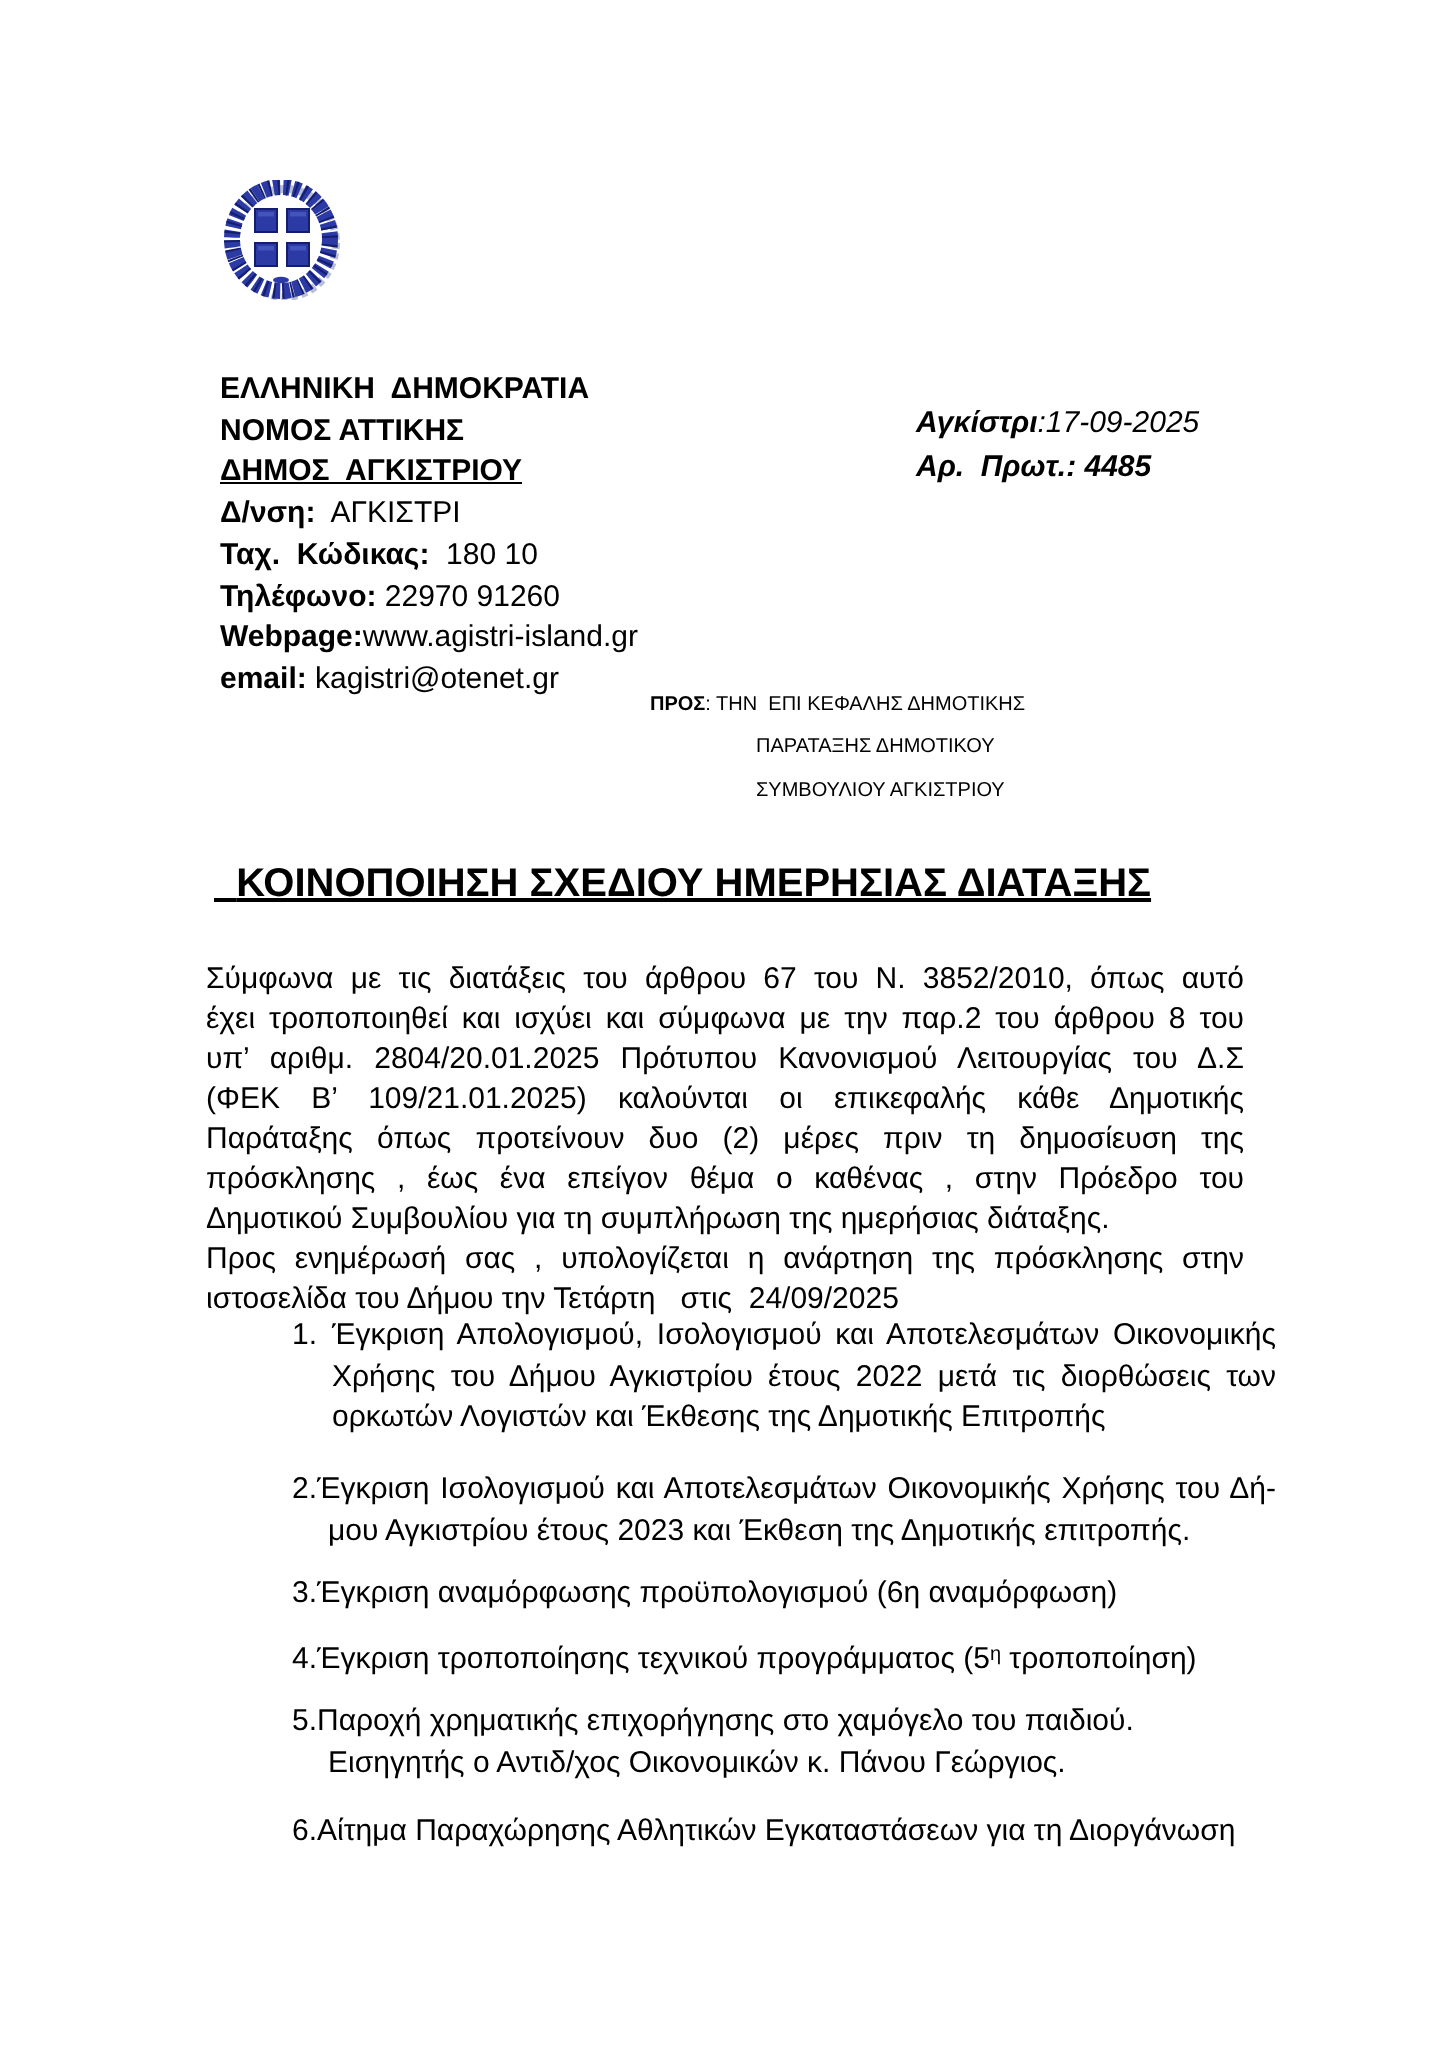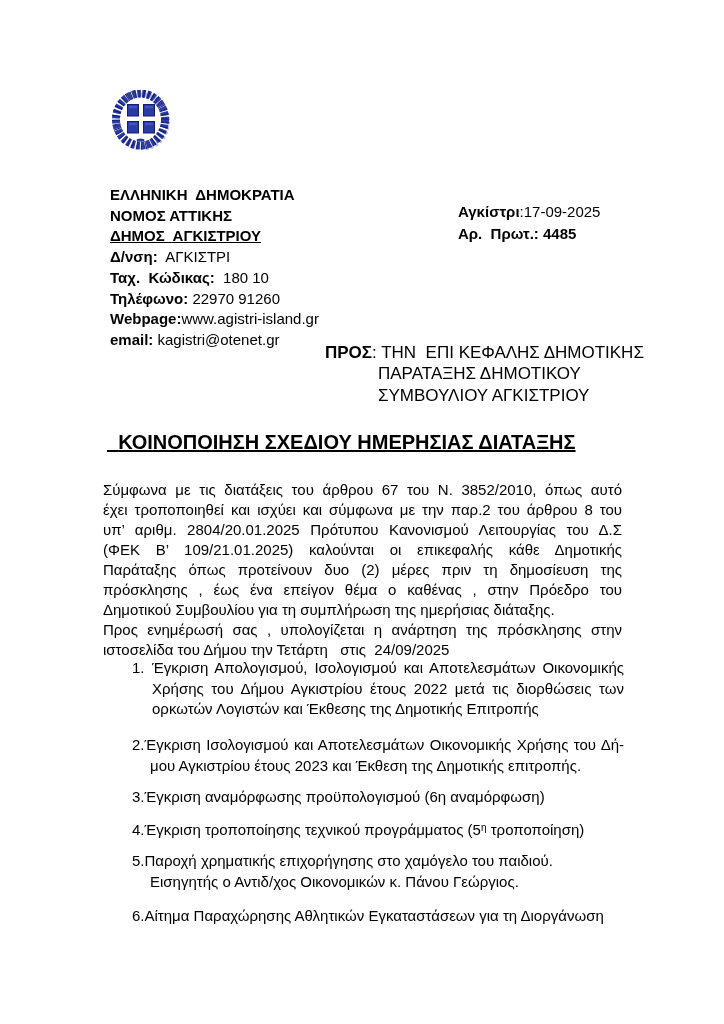--- a/index.html
+++ b/index.html
@@ -13,35 +13,35 @@
   .t { white-space:pre-wrap; }
   .b { font-weight:bold; }
   .u { text-decoration:underline; }
 
   .emblem { left:112px; top:90px; width:58px; height:60px; }
 
   .org-block { left:110px; top:185px; font-size:15px; line-height:20.7px; }
   .org-block .line { white-space:pre-wrap; }
 
   .meta-block { left:458px; top:201px; font-size:15px; line-height:21.5px; }
-  .meta-block .line { white-space:pre-wrap; }
+  .meta-block .line { white-space:pre-wrap;font-style:italic; }
 
-  .recipient-block { left:325px; top:342px; font-size:17px; line-height:21.4px; }
+  .recipient-block { left:325px; top:342px; font-size:10px; line-height:21.4px; }
   .recipient-block .cont { padding-left:53px; }
 
   .doc-title { left:107px; top:431px; font-size:20px; font-weight:bold; }
   .doc-title .u { white-space:pre-wrap; text-decoration:underline; }
 
   .body-block { left:103px; top:480px; width:519px; font-size:15px; line-height:20px; }
   .body-block .bl { white-space:normal; }
   .jl { text-align:justify; text-align-last:justify; text-justify:inter-word; }
   .pw { white-space:pre-wrap !important; }
 
   .agenda { left:130px; top:658px; width:492px; font-size:15px; line-height:20.5px; }
-  .agenda .item { position:absolute; left:2px; width:492px; }
+  .agenda .item { position:absolute; left:16px; width:492px; }
   .item-1 { top:0; }
   .item-2 { top:77px; }
   .item-3 { top:129px; }
   .item-4 { top:160px; }
   .item-5 { top:193px; }
   .item-6 { top:248px; }
   .num-w { display:inline-block; width:20px; }
   .ind20 { padding-left:20px; }
   .ind18 { padding-left:18px; }
   .ind6  { padding-left:6px;margin-left:12px; }

